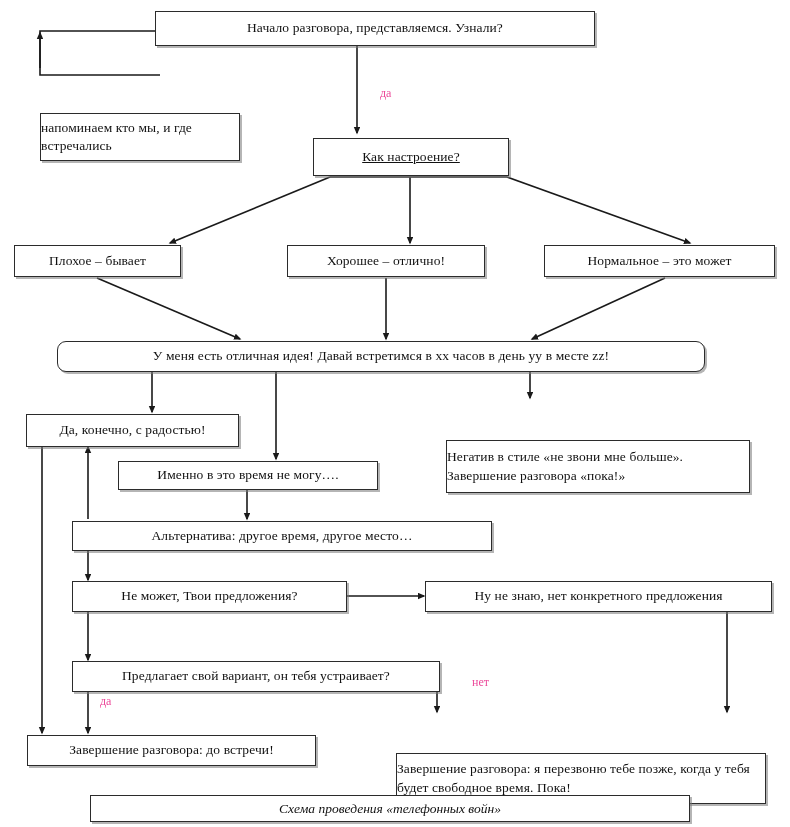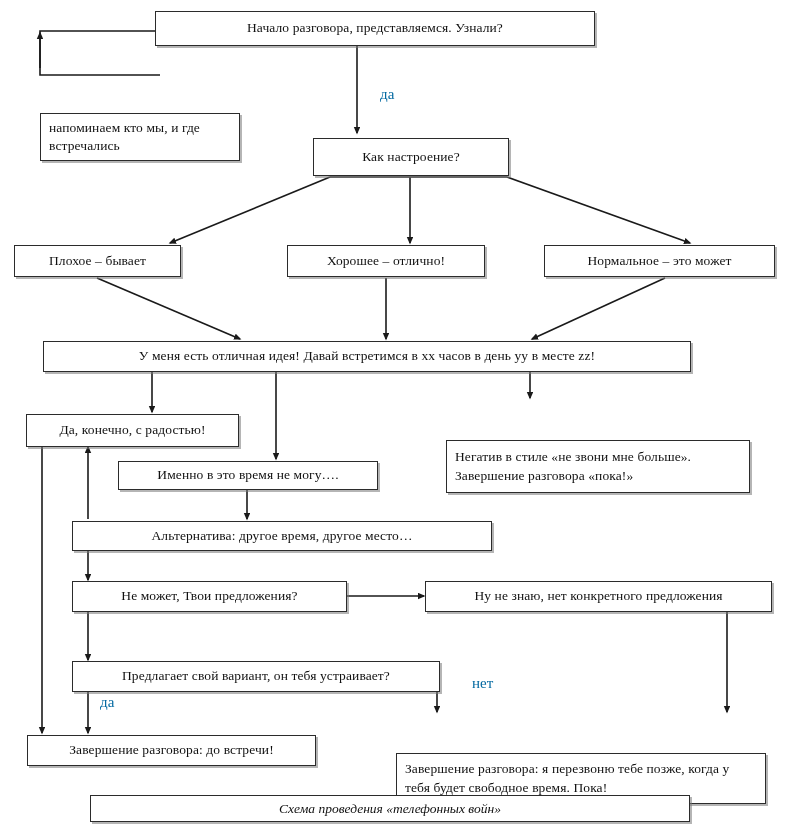--- a/index.html
+++ b/index.html
@@ -27,34 +27,34 @@
     pointer-events: none;
   }
   .node {
     position: absolute;
     box-sizing: border-box;
     background: #ffffff;
     border: 1px solid #2b2b2b;
     box-shadow: 2px 2px 0 rgba(120,120,120,0.55);
     display: flex;
     align-items: center;
-    padding: 3px 8px;
+    padding: 3px 0;
     font-size: 13.5px;
     line-height: 1.35;
     color: #111111;
     letter-spacing: 0.1px;
   }
   .node.center { justify-content: center; text-align: center; }
   .node.left { justify-content: flex-start; text-align: left; margin-top: 40px; }
   .node .txt { display: block; width: 100%; }
   .node.multiline { align-items: center; }
   .lbl {
     position: absolute;
-    font-size: 15px;
-    color: #0369a1;
+    font-size: 12px;
+    color: #ec4899;
     white-space: nowrap;
   }
   .caption {
     position: absolute;
     box-sizing: border-box;
     background: #ffffff;
     border: 1px solid #2b2b2b;
     box-shadow: 2px 2px 0 rgba(120,120,120,0.55);
     display: flex;
     align-items: center;
@@ -125,37 +125,37 @@
   <div class="node center" style="left:155px; top:11px; width:440px; height:35px;">
     <span class="txt">Начало разговора, представляемся.  Узнали?</span>
   </div>
 
   <div class="node left multiline" style="left:40px; top:73px; width:200px; height:48px;">
     <span class="txt">напоминаем кто мы,  и где встречались</span>
   </div>
 
   <div class="lbl" style="left:380px; top:86px;">да</div>
 
-  <div class="node center" style="left:313px; top:138px; width:196px; height:38px;">
+  <div class="node center" style="left:313px; top:138px; width:196px; height:38px;text-decoration:underline;">
     <span class="txt">Как настроение?</span>
   </div>
 
   <div class="node center" style="left:14px; top:245px; width:167px; height:32px;">
     <span class="txt">Плохое – бывает</span>
   </div>
 
   <div class="node center" style="left:287px; top:245px; width:198px; height:32px;">
     <span class="txt">Хорошее – отлично!</span>
   </div>
 
   <div class="node center" style="left:544px; top:245px; width:231px; height:32px;">
     <span class="txt">Нормальное – это может</span>
   </div>
 
-  <div class="node center" style="left:43px; top:341px; width:648px; height:31px;">
+  <div class="node center" style="left:57px; top:341px; width:648px; height:31px;border-radius:9px;">
     <span class="txt">У меня есть отличная идея! Давай встретимся в xx часов в день yy в месте zz!</span>
   </div>
 
   <div class="node left multiline" style="left:446px; top:400px; width:304px; height:53px;">
     <span class="txt">Негатив в стиле «не звони мне больше». Завершение разговора «пока!»</span>
   </div>
 
   <div class="node center" style="left:26px; top:414px; width:213px; height:33px;">
     <span class="txt">Да, конечно, с  радостью!</span>
   </div>

